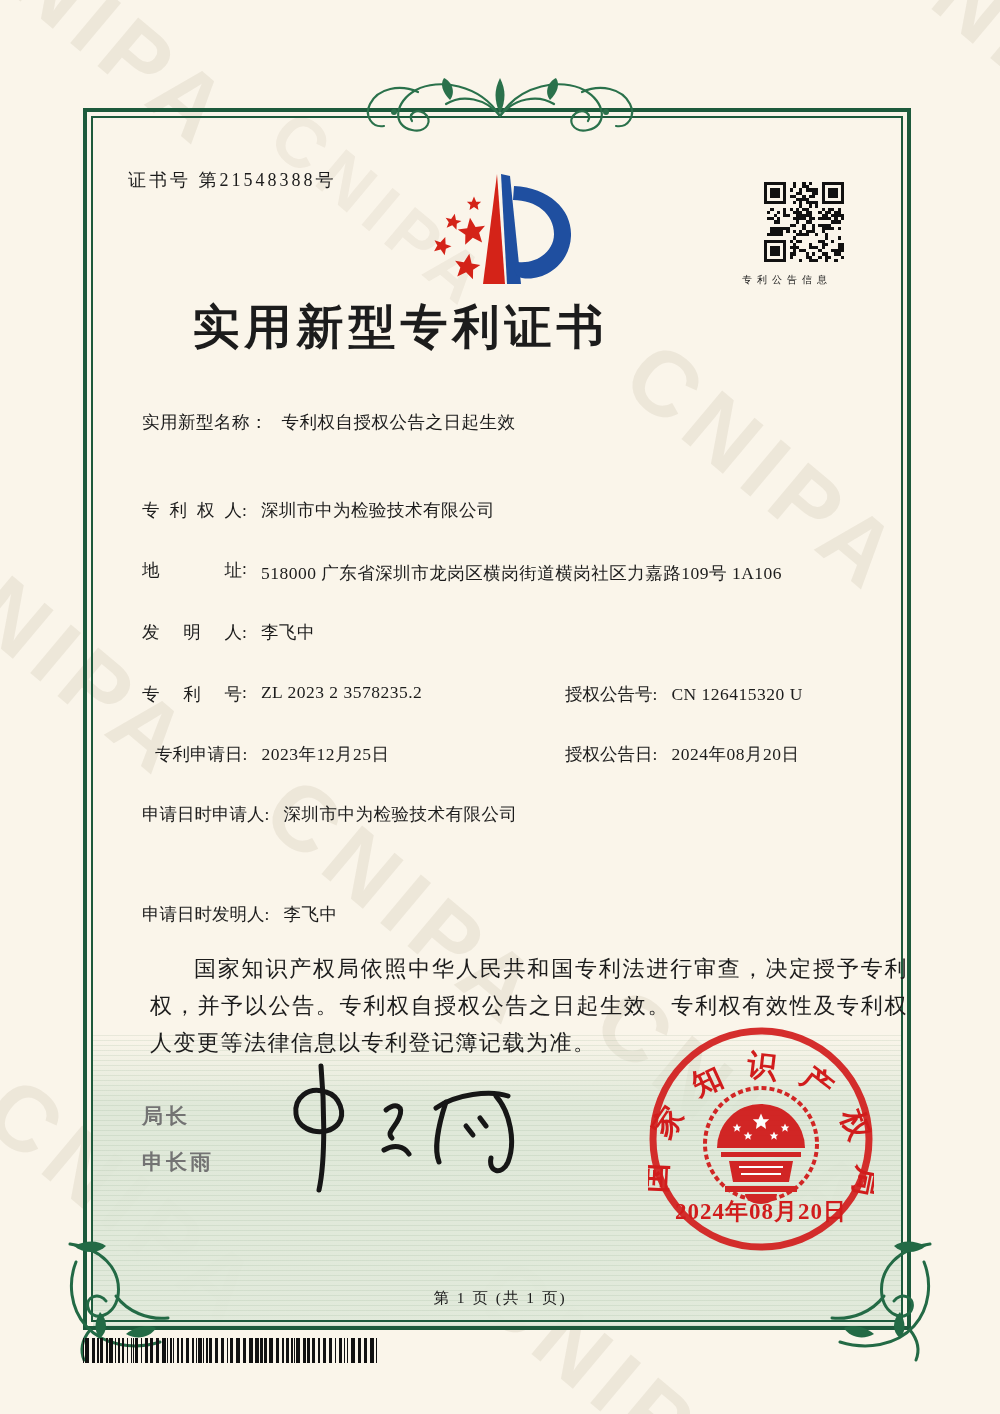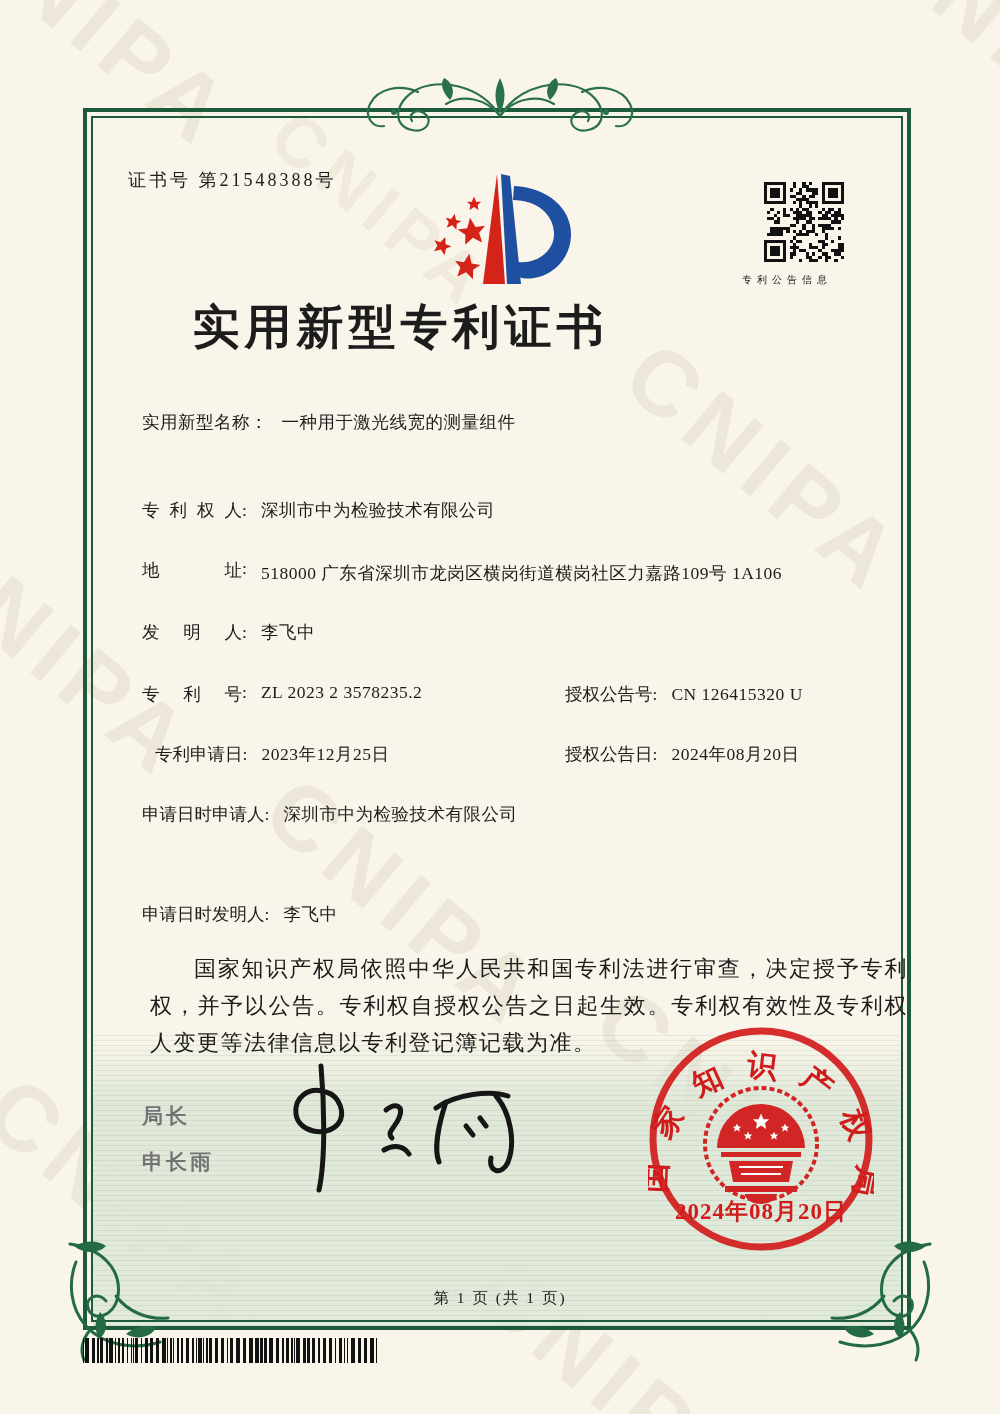--- a/index.html
+++ b/index.html
@@ -358,21 +358,21 @@
       <rect x="51.2" y="76.80000000000001" width="3.2" height="3.2" fill="#111"></rect>
       <rect x="60.800000000000004" y="76.80000000000001" width="3.2" height="3.2" fill="#111"></rect>
       <rect x="70.4" y="76.80000000000001" width="3.2" height="3.2" fill="#111"></rect>
     </svg>
 </div>
 <div class="abs qr-caption">专利公告信息</div>
 
 <div class="abs title">实用新型专利证书</div>
 
 <div class="row" style="top:410px;">
-  <span class="flabel natural">实用新型名称</span><span>：</span><span class="fvalue">一种用于激光线宽的测量组件</span>
+  <span class="flabel natural">实用新型名称</span><span>：</span><span class="fvalue">专利权自授权公告之日起生效</span>
 </div>
 
 <div class="row" style="top:498px;">
   <span class="flabel">专利权人</span><span>:</span><span class="fvalue">深圳市中为检验技术有限公司</span>
 </div>
 
 <div class="row" style="top:558px;">
   <span class="flabel">地址</span><span>:</span><span class="fvalue block">518000 广东省深圳市龙岗区横岗街道横岗社区力嘉路109号 1A106</span>
 </div>
 

